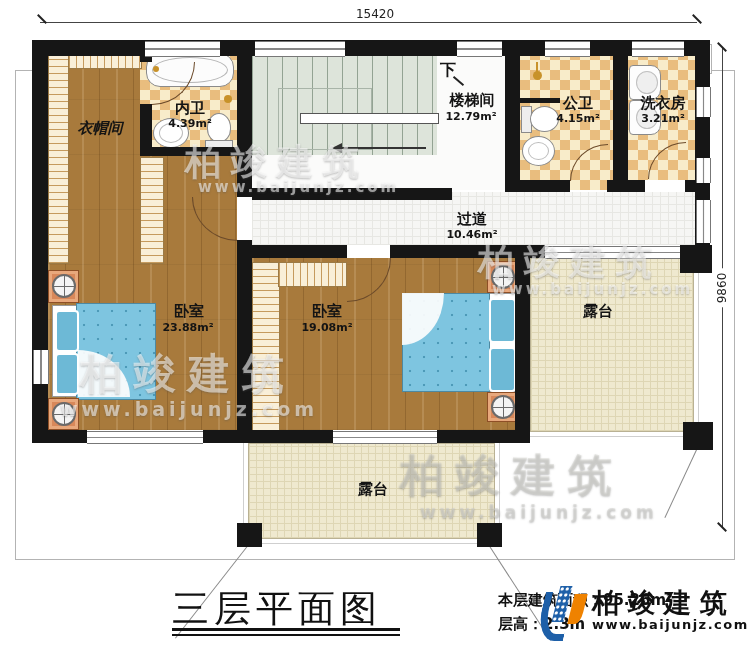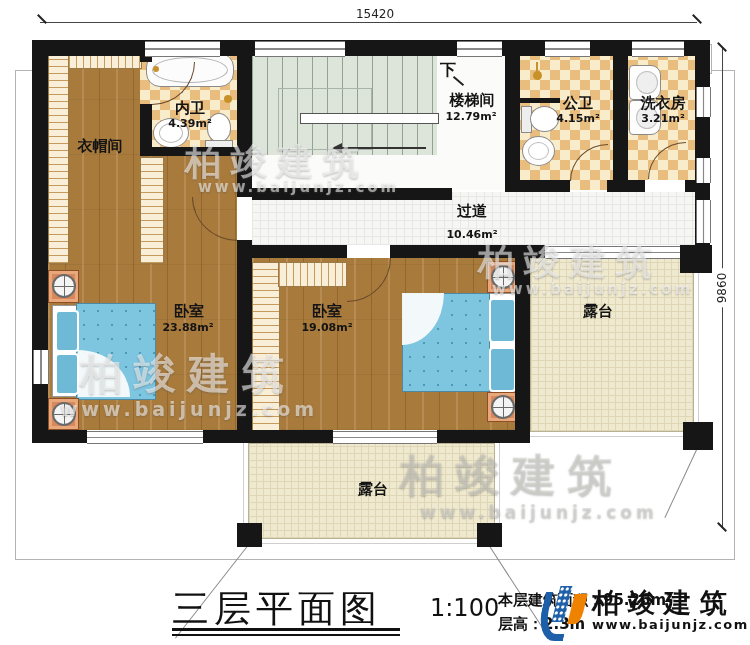--- a/index.html
+++ b/index.html
@@ -163,51 +163,50 @@
   <div class="abs winv" style="left:696px;top:200px;width:13px;height:43px;"></div>
   <div class="abs winv" style="left:33px;top:350px;width:14px;height:34px;"></div>
   <div class="abs win" style="left:87px;top:431px;width:116px;height:11px;"></div>
   <div class="abs win" style="left:333px;top:431px;width:104px;height:11px;"></div>
   <div class="abs win" style="left:545px;top:246px;width:135px;height:11px;"></div>
 
   <div class="abs roof" style="left:175px;top:638px;width:121px;height:1px;transform:rotate(-52deg);"></div>
   <div class="abs roof" style="left:490px;top:546px;width:112px;height:1px;transform:rotate(57deg);"></div>
   <div class="abs roof" style="left:697px;top:450px;width:75px;height:1px;transform:rotate(115deg);"></div>
 
-  <div class="abs label" style="left:100px;top:146px;">衣帽间</div>
+  <div class="abs label" style="left:100px;top:128px;font-style:italic;">衣帽间</div>
   <div class="abs label" style="left:190px;top:108px;">内卫</div>
   <div class="abs area" style="left:190px;top:123px;text-align:right;">4.39m²</div>
   <div class="abs label" style="left:472px;top:100px;">楼梯间</div>
   <div class="abs area" style="left:471px;top:116px;">12.79m²</div>
   <div class="abs label" style="left:578px;top:103px;">公卫</div>
   <div class="abs area" style="left:578px;top:118px;">4.15m²</div>
   <div class="abs label" style="left:663px;top:103px;">洗衣房</div>
   <div class="abs area" style="left:663px;top:118px;">3.21m²</div>
-  <div class="abs label" style="left:472px;top:211px;">过道</div>
+  <div class="abs label" style="left:472px;top:219px;">过道</div>
   <div class="abs area" style="left:472px;top:234px;">10.46m²</div>
   <div class="abs label" style="left:189px;top:311px;">卧室</div>
   <div class="abs area" style="left:188px;top:327px;">23.88m²</div>
   <div class="abs label" style="left:327px;top:311px;">卧室</div>
   <div class="abs area" style="left:327px;top:327px;">19.08m²</div>
   <div class="abs label" style="left:598px;top:311px;">露台</div>
   <div class="abs label" style="left:373px;top:489px;">露台</div>
 
   <div class="abs wm" style="left:185px;top:138px;font-size:36px;letter-spacing:10px;">柏竣建筑</div>
   <div class="abs wm" style="left:198px;top:178px;font-size:15px;letter-spacing:3px;">www.baijunjz.com</div>
   <div class="abs wm" style="left:80px;top:346px;font-size:42px;letter-spacing:12px;">柏竣建筑</div>
   <div class="abs wm" style="left:60px;top:398px;font-size:19px;letter-spacing:4px;">www.baijunjz.com</div>
   <div class="abs wm" style="left:478px;top:238px;font-size:36px;letter-spacing:10px;">柏竣建筑</div>
   <div class="abs wm" style="left:492px;top:280px;font-size:15px;letter-spacing:3px;">www.baijunjz.com</div>
   <div class="abs wm" style="left:400px;top:446px;font-size:44px;letter-spacing:12px;color:rgba(210,210,205,.45);">柏竣建筑</div>
   <div class="abs wm" style="left:420px;top:502px;font-size:17px;letter-spacing:4px;color:rgba(210,210,205,.55);">www.baijunjz.com</div>
 
   <div class="abs titleband" style="left:172px;top:584px;font-size:37px;font-weight:normal;letter-spacing:5px;">三层平面图</div>
   <div class="abs" style="left:172px;top:628px;width:228px;height:3px;background:#111;z-index:50;"></div>
   <div class="abs" style="left:172px;top:634px;width:228px;height:2px;background:#111;z-index:50;"></div>
-  <div class="abs titleband" style="left:430px;top:594px;font-size:24px;">1:100</div>
   <div class="abs titleband" style="left:498px;top:591px;font-size:15px;font-weight:bold;">本层建筑面积：95.26m²</div>
   <div class="abs titleband" style="left:498px;top:615px;font-size:15px;font-weight:bold;">层高：2.3m</div>
 
   <div class="abs" style="left:538px;top:582px;width:50px;height:56px;z-index:50;">
     <div class="abs" style="left:2px;top:10px;width:22px;height:42px;border-left:7px solid #1d5fa8;border-bottom:7px solid #1d5fa8;border-radius:0 0 0 70%;transform:skewX(-14deg);"></div>
     <div class="abs" style="left:18px;top:4px;width:12px;height:36px;background:#1d5fa8;background-image:radial-gradient(#fff 1.2px,transparent 1.7px);background-size:5px 6px;transform:skewX(-14deg);"></div>
     <div class="abs" style="left:33px;top:12px;width:13px;height:30px;background:#ef8200;transform:skewX(-14deg);border-radius:0 0 40% 0;"></div>
   </div>
   <div class="abs titleband" style="left:592px;top:585px;font-size:27px;font-weight:bold;letter-spacing:9px;">柏竣建筑</div>
   <div class="abs titleband" style="left:592px;top:617px;font-size:13px;font-weight:bold;letter-spacing:1.5px;">www.baijunjz.com</div>

